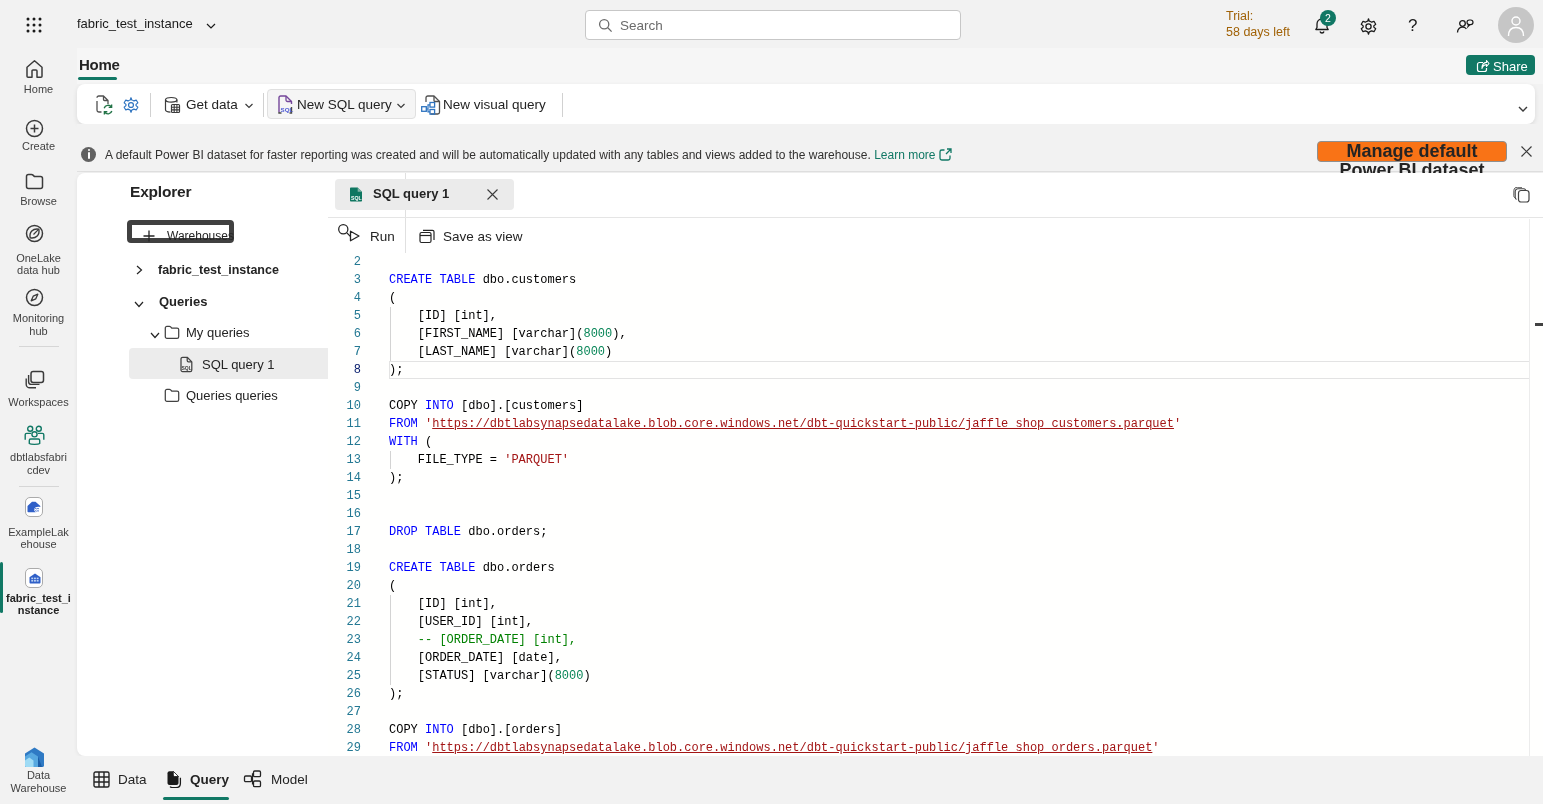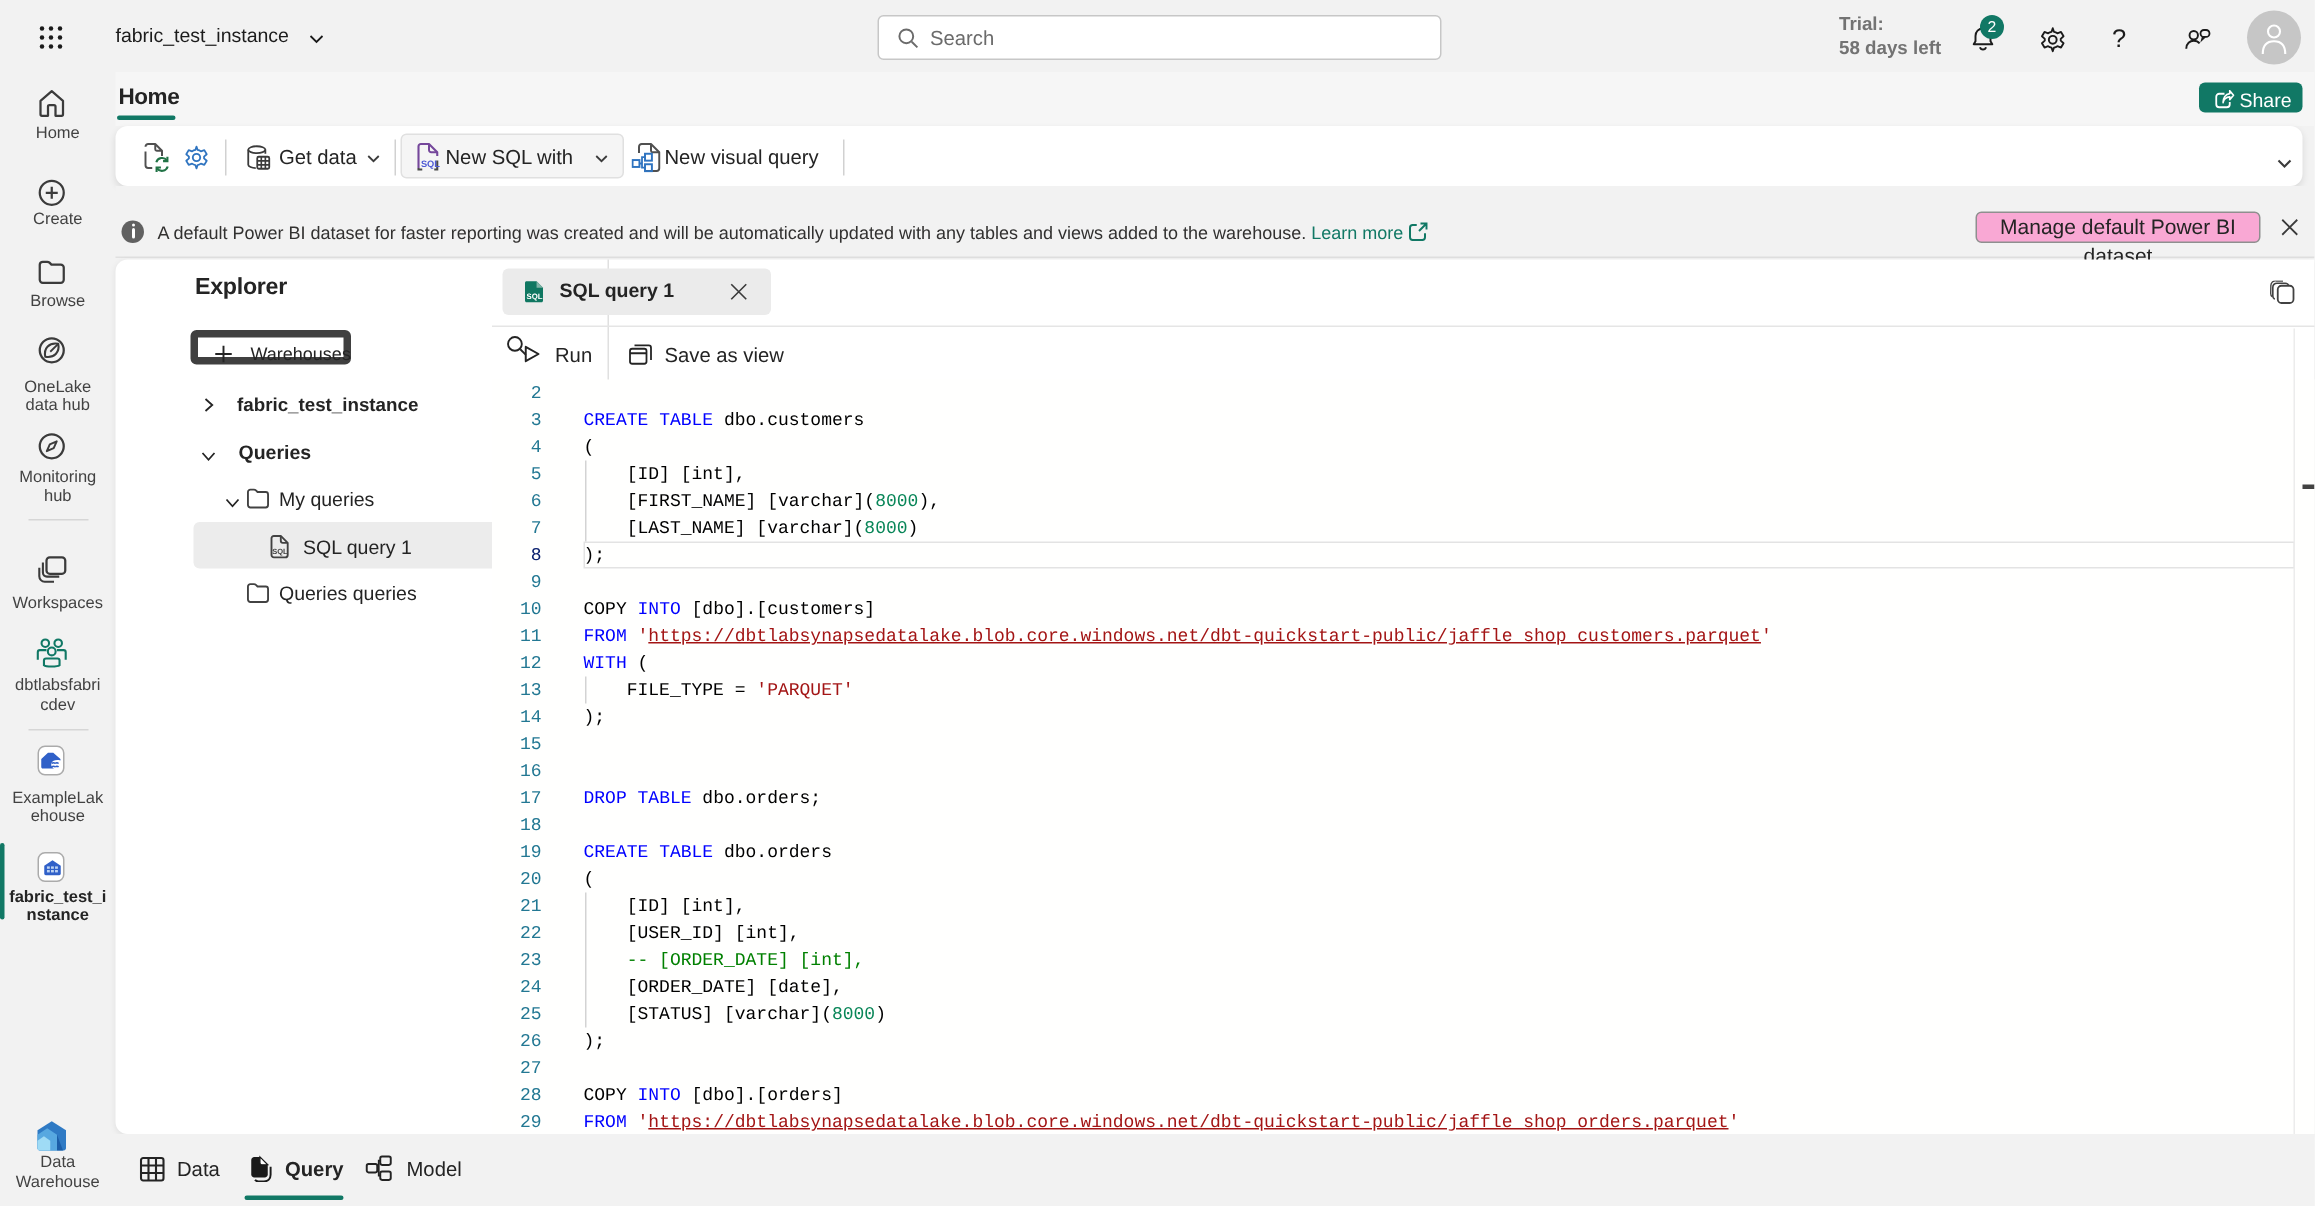--- a/index.html
+++ b/index.html
@@ -7,21 +7,21 @@
   font-family:"Liberation Sans", sans-serif; color:#242424; }
 .abs { position:absolute; }
 #stage { position:relative; width:1543px; height:804px; }
 
 
 #topbar { position:absolute; left:0; top:0; width:1543px; height:48px; background:#f2f2f2; }
 #title { position:absolute; left:77px; top:16px; font-size:13px; color:#1b1b1b; }
 #searchbox { position:absolute; left:585px; top:10px; width:376px; height:30px; background:#fff;
   border:1px solid #c7c7c7; border-radius:4px; }
 #searchbox span { position:absolute; left:34px; top:7px; font-size:13.5px; color:#6b6b6b; }
-#trial { position:absolute; left:1226px; top:8px; font-size:12.5px; line-height:16px; color:#737373;font-weight:bold; }
+#trial { position:absolute; left:1226px; top:8px; font-size:12.5px; line-height:16px; color:#a16207; }
 #avatar { position:absolute; left:1498px; top:7px; width:36px; height:36px; border-radius:50%; background:#c6c6c6; }
 #badge { position:absolute; left:1320px; top:10px; width:16px; height:16px; border-radius:50%;
   background:#117865; color:#fff; font-size:10.5px; text-align:center; line-height:16px; }
 
 
 #rail { position:absolute; left:0; top:48px; width:77px; height:756px; background:#f2f2f2; }
 .rlabel { position:absolute; z-index:5; width:77px; text-align:center; font-size:11px; line-height:12.5px; color:#424242; }
 .rdiv { position:absolute; left:19px; width:40px; height:1px; background:#d6d6d6; }
 #selbar { position:absolute; left:0; top:562px; width:3px; height:51px; background:#117865; border-radius:2px; }
 
@@ -37,21 +37,21 @@
 .vsep { position:absolute; top:9px; width:1px; height:24px; background:#d1d1d1; }
 .tbtext { position:absolute; top:12.5px; font-size:13.5px; color:#242424; }
 #sqlbtn { position:absolute; left:190px; top:5px; width:149px; height:30px; background:#f5f5f5;
   border:1px solid #e0e0e0; border-radius:4px; }
 
 #infobar { position:absolute; left:77px; top:124px; width:1466px; height:48px; background:#f2f2f2;
   border-bottom:1px solid #e0e0e0; }
 #infotext { position:absolute; left:105px; top:147.5px; font-size:12px; color:#323130; }
 #learnmore { color:#117865; }
 #managebtn { position:absolute; left:1317px; top:141px; width:190px; height:21px; border:1px solid #8f8f8f;
-  border-radius:4px; background:#f9a8d4; font-size:14px; color:#242424; text-align:center; line-height:19px; }
+  border-radius:4px; background:#f97316; font-size:18px; color:#242424; text-align:center; line-height:19px;font-weight:bold; }
 
 
 #sheet { position:absolute; left:77px; top:173px; width:1466px; height:583px; background:#fff;
   border-radius:8px 0 0 8px; box-shadow:0 1px 4px rgba(0,0,0,0.07); }
 #explorer { position:absolute; left:0; top:0; width:288px; height:583px; border-right:1px solid #e0e0e0;margin-left:41px; }
 #exptitle { position:absolute; left:12px; top:10px; font-size:15.5px; font-weight:700; letter-spacing:-0.2px; }
 #whbtn { position:absolute; left:9px; top:47px; width:107px; height:23px; border:5px solid #404040;
   border-radius:4px; font-size:12px; }
 .trow { position:absolute; left:0; width:250px; height:31px; font-size:13px; }
 .trow .txt { position:absolute; top:8px; }
@@ -257,21 +257,21 @@
   </svg>
   <div class="vsep" style="left:186px"></div>
   <div id="sqlbtn"></div>
 
   <svg class="abs" style="left:200px;top:11px" width="17" height="19" viewBox="0 0 17 19">
     <path d="M2 17 L2 2.6 C2 1.7 2.7 1 3.6 1 L9 1 L14.5 6.5 L14.5 9" fill="none" stroke="#75479b" stroke-width="1.4" stroke-linejoin="round"></path>
     <path d="M9 1 L9 5 C9 5.8 9.6 6.5 10.5 6.5 L14.5 6.5" fill="none" stroke="#75479b" stroke-width="1.3"></path>
     <path d="M2 17 L2 18 L4.5 18 M14.5 12 L14.5 18 L12.5 18" fill="none" stroke="#4a4a4a" stroke-width="1.4"></path>
     <text x="3.6" y="16.5" font-size="6.2" font-weight="bold" fill="#4f5bd5" font-family="Liberation Sans">SQL</text>
   </svg>
-  <span class="tbtext" style="left:220px">New SQL with</span>
+  <span class="tbtext" style="left:220px">New SQL query</span>
   <svg class="abs" style="left:319px;top:17px" width="10" height="10" viewBox="0 0 10 10">
     <path d="M1.5 3 L5 6.5 L8.5 3" fill="none" stroke="#3b3b3b" stroke-width="1.2"></path>
   </svg>
 
   <svg class="abs" style="left:344px;top:11px" width="20" height="21" viewBox="0 0 20 21">
     <path d="M5 7 L5 2.8 C5 1.8 5.8 1 6.8 1 L13 1 L18.5 6.5 L18.5 17.2 C18.5 18.2 17.7 19 16.7 19 L9.5 19" fill="none" stroke="#505050" stroke-width="1.3" stroke-linejoin="round"></path>
     <path d="M13 1 L13 5.5 C13 6.1 13.4 6.5 14 6.5 L18.5 6.5" fill="none" stroke="#505050" stroke-width="1.3"></path>
     <rect x="0.7" y="11.7" width="4.6" height="4.6" fill="none" stroke="#2f74c0" stroke-width="1.3"></rect>
     <rect x="9" y="7.5" width="4.6" height="4.6" fill="none" stroke="#2f74c0" stroke-width="1.3"></rect>
     <rect x="9" y="14.5" width="4.6" height="4.6" fill="none" stroke="#2f74c0" stroke-width="1.3"></rect>

